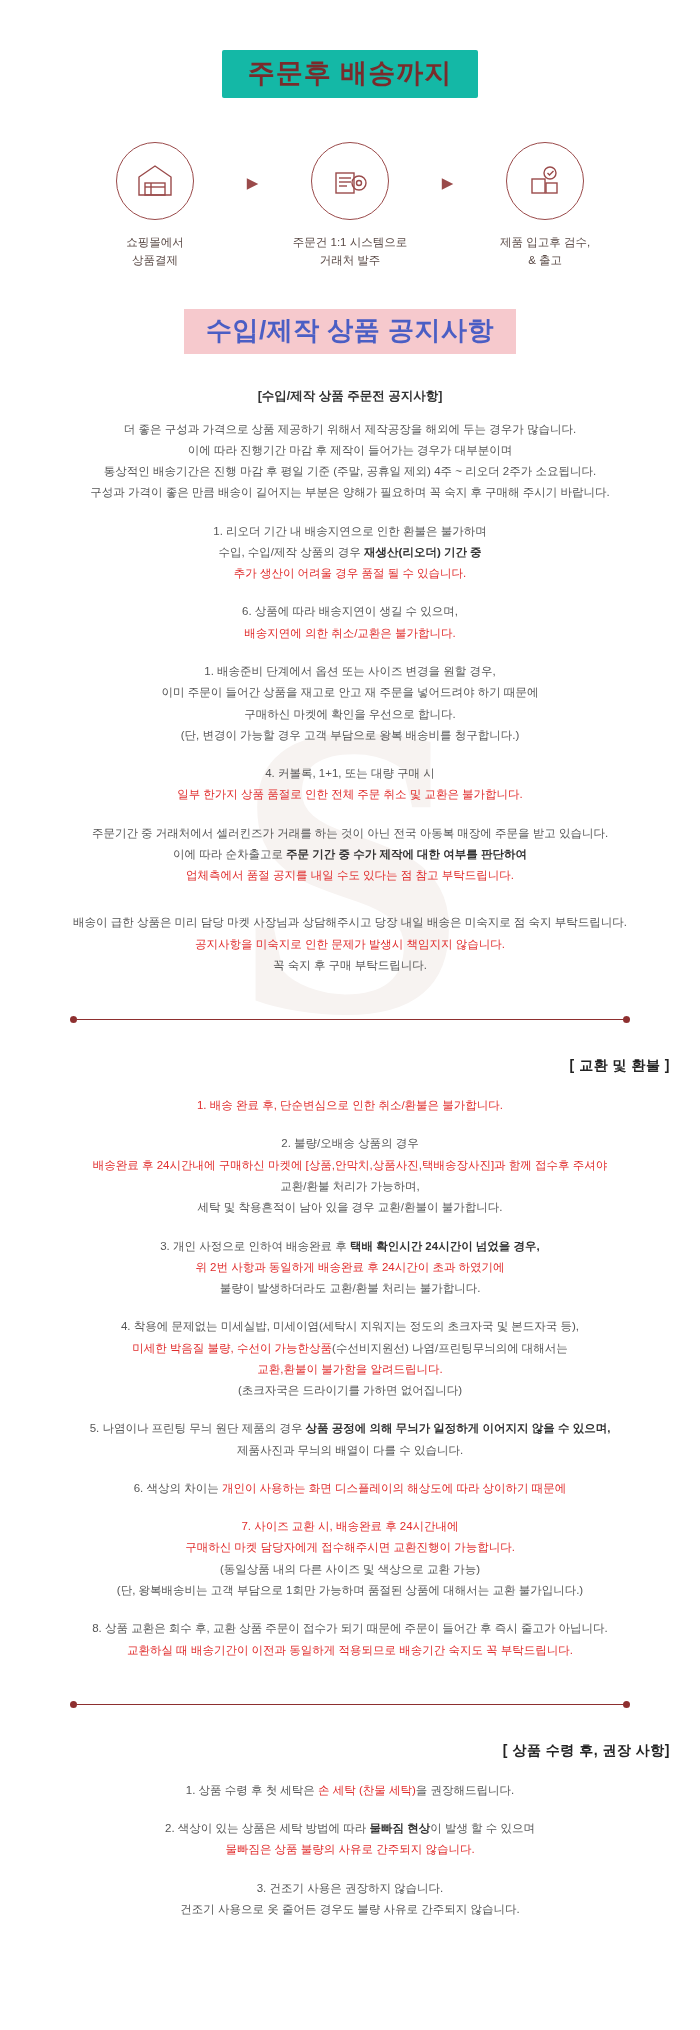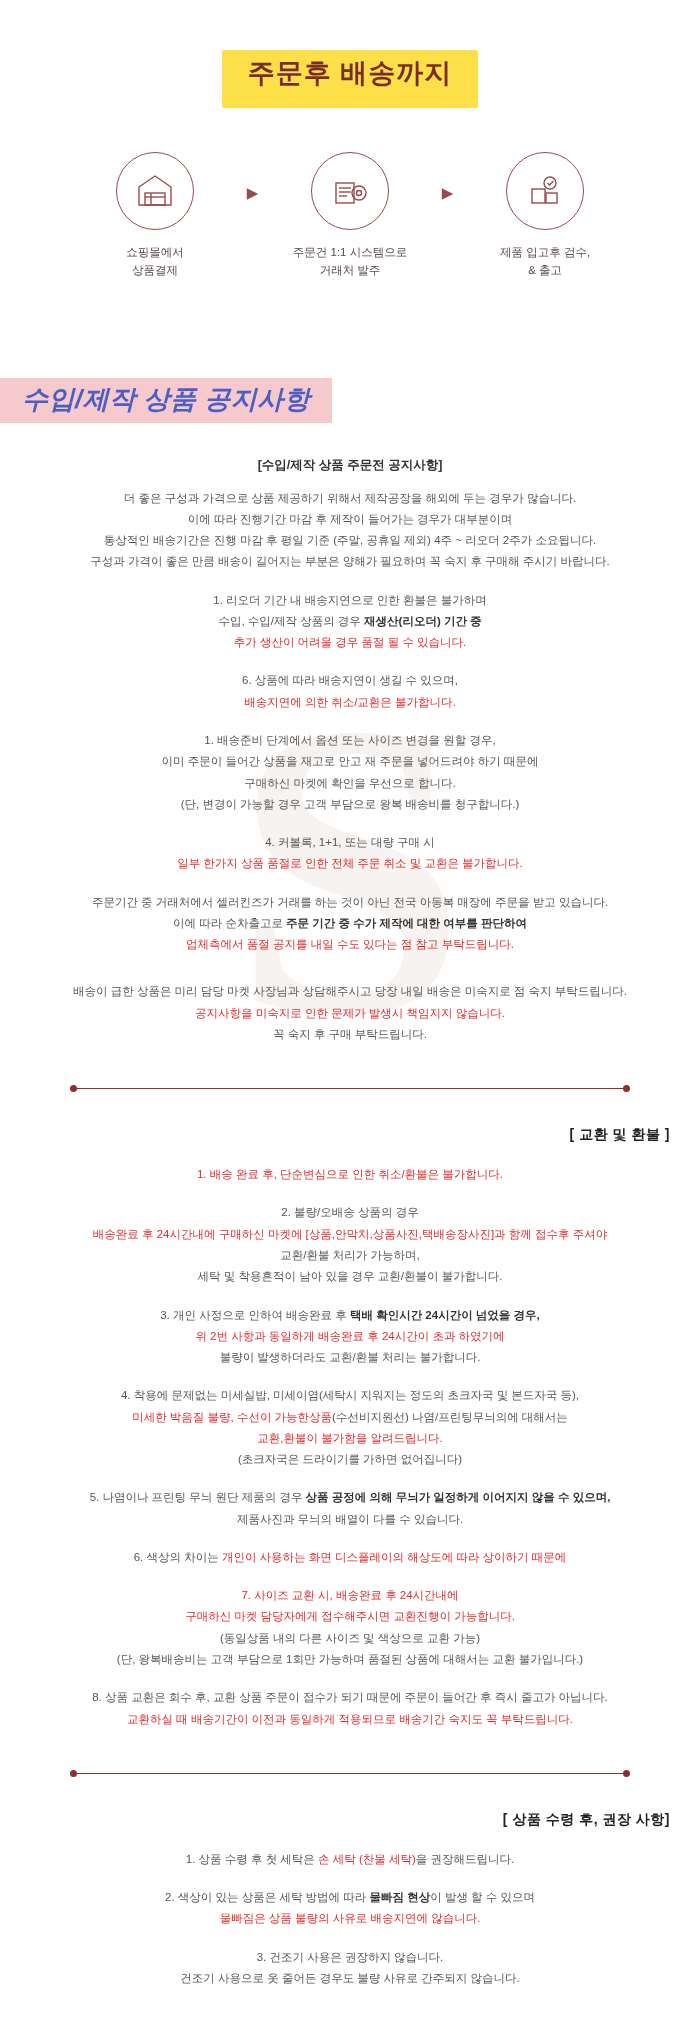--- a/index.html
+++ b/index.html
@@ -37,22 +37,22 @@
   }
   .content { position: relative; z-index: 2; }
 
   
   .banner-wrap {
     text-align: center;
     margin-top: 14px;
   }
   .banner {
     display: inline-block;
-    background: #fde047;
-    padding: 5px 26px 17px 26px;
+    background: #14b8a6;
+    padding: 5px 26px 7px 26px;
     border-radius: 2px;
   }
   .banner-text {
     font-size: 27px;
     font-weight: bold;
     color: #7a2b2b;
     letter-spacing: 1px;
     font-family: "Liberation Sans", sans-serif;
   }
 
@@ -89,22 +89,22 @@
   .arrow {
     width: 46px;
     padding-top: 32px;
     text-align: center;
     color: #9a4a4a;
     font-size: 15px;
   }
 
   
   .section-heading-wrap {
-    margin-top: 98px;
-    font-style: italic;
+    text-align: center;
+    margin-top: 39px;
   }
   .section-heading {
     display: inline-block;
     background: #f6c9cd;
     padding: 4px 22px 6px 22px;
   }
   .section-heading span {
     font-size: 26px;
     font-weight: bold;
     color: #4b5ec4;
@@ -320,21 +320,21 @@
     </div>
 
     <div class="block">
       <div class="sub-heading">[ 상품 수령 후, 권장 사항]</div>
       <div>
           <div class="item">
             <p class="line">1. 상품 수령 후 첫 세탁은 <span class="red">손 세탁 (찬물 세탁)</span>을 권장해드립니다.</p>
           </div>
           <div class="item">
             <p class="line">2. 색상이 있는 상품은 세탁 방법에 따라 <span class="bold">물빠짐 현상</span>이 발생 할 수 있으며</p>
-            <p class="line"><span class="red">물빠짐은 상품 불량의 사유로 배송지연에 않습니다.</span></p>
+            <p class="line"><span class="red">물빠짐은 상품 불량의 사유로 간주되지 않습니다.</span></p>
           </div>
           <div class="item">
             <p class="line">3. 건조기 사용은 권장하지 않습니다.</p>
             <p class="line">건조기 사용으로 옷 줄어든 경우도 불량 사유로 간주되지 않습니다.</p>
           </div>
         </div>
     </div>
 
   </div>
 </div>

